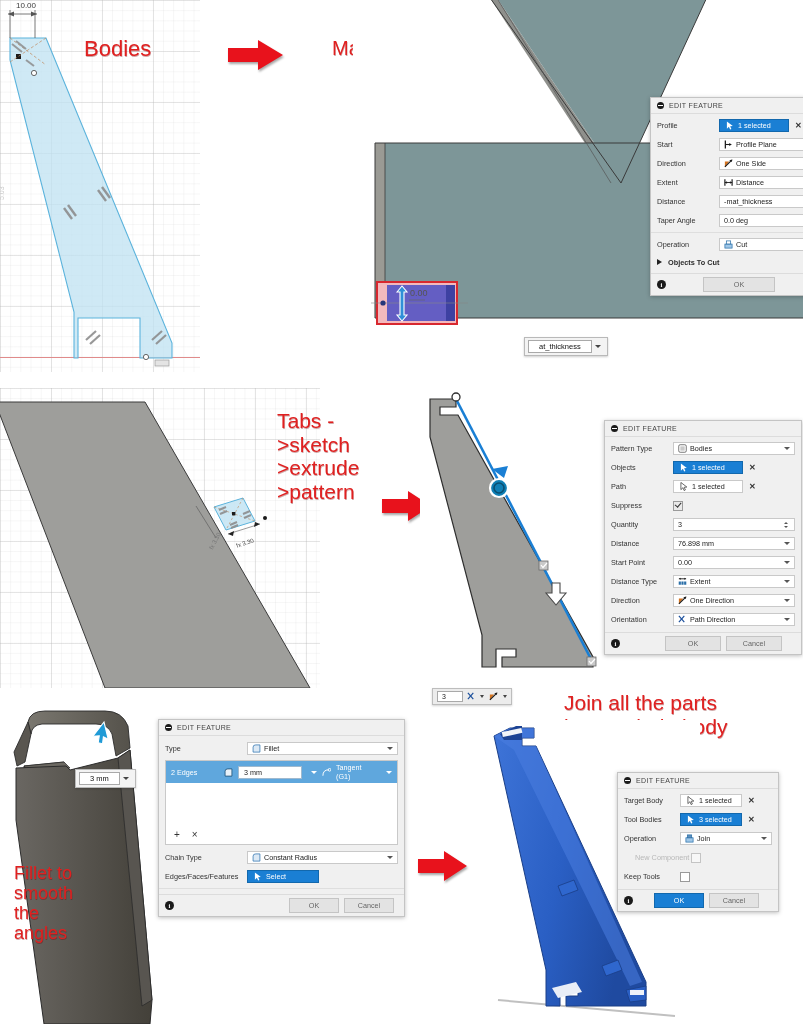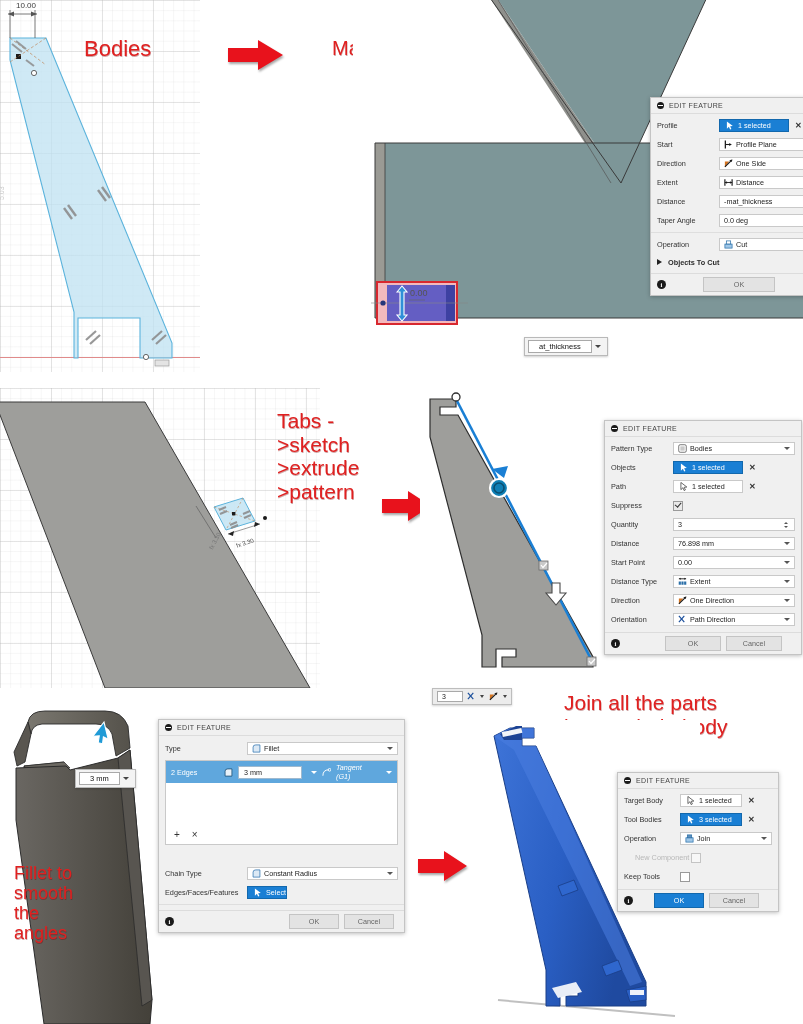--- a/index.html
+++ b/index.html
@@ -575,33 +575,33 @@
           <div class="fld grow">
         <svg class="gi" viewBox="0 0 10 10">
           <path d="M1.2,9 L1.2,3.5 Q1.2,1 4.2,1 L8.8,1 L8.8,9 Z" fill="#dce9f5" stroke="#3b7cb5" stroke-width="0.9"></path>
         </svg>
         <span class="cap">Fillet</span>
         <span class="caret"></span>
       </div>
         </div>
     </div>
 
-    <div style="background:#fff;border:1px solid #c9c9c9;margin:3px 0 20px;padding:0;">
+    <div style="background:#fff;border:1px solid #c9c9c9;margin:3px 0 4px;padding:0;">
       <div style="display:flex;align-items:center;background:#5fa7dd;padding:2px 5px;gap:5px;">
         <span style="flex:0 0 auto;font-size:7.2px;color:#fff;width:48px;">2 Edges</span>
         <svg class="gi" viewBox="0 0 10 10" style="margin:0;">
           <path d="M1.2,9 L1.2,3.5 Q1.2,1 4.2,1 L8.8,1 L8.8,9 Z" fill="#e8f1f9" stroke="#1d4f75" stroke-width="0.9"></path>
         </svg>
         <span style="background:#fff;border:1px solid #9fb9cf;font-size:7.2px;padding:1px 5px;min-width:52px;color:#222;">3 mm</span>
         <span class="caret" style="border-top-color:#fff;"></span>
         <svg class="gi" viewBox="0 0 10 10" style="margin:0;">
           <path d="M1,8.6 Q1,2 7.6,2" fill="none" stroke="#fff" stroke-width="1.1"></path>
           <circle cx="8.4" cy="2" r="1.5" fill="none" stroke="#fff" stroke-width="1"></circle>
         </svg>
-        <span style="font-size:7.2px;color:#fff;flex:1 1 auto;font-style:italic;">Tangent (G1)</span>
+        <span style="font-size:7.2px;color:#fff;flex:1 1 auto;">Tangent (G1)</span>
         <span class="caret" style="border-top-color:#fff;"></span>
       </div>
       <div style="height:44px;"></div>
       <div style="display:flex;gap:12px;padding:2px 8px 4px;font-size:10px;color:#333;">
         <span>+</span>
         <span>×</span>
       </div>
     </div>
 
     <div class="row">
@@ -613,21 +613,21 @@
         </svg>
         <span class="cap">Constant Radius</span>
         <span class="caret"></span>
       </div>
         </div>
     </div>
 
     <div class="row">
       <div class="lbl" style="width:82px;">Edges/Faces/Features</div>
       <div class="ctl">
-        <div class="sel-blue" style="width:40px;">
+        <div class="sel-blue" style="width:72px;">
           <svg class="gi" viewBox="0 0 10 10">
             <polygon points="1,0.5 1,8.5 3.2,6.4 4.6,9.5 6,8.8 4.6,5.9 7.6,5.6" fill="#fff"></polygon>
           </svg>
           <span>Select</span>
         </div>
       </div>
     </div>
 
 
     <div class="sep"></div>

